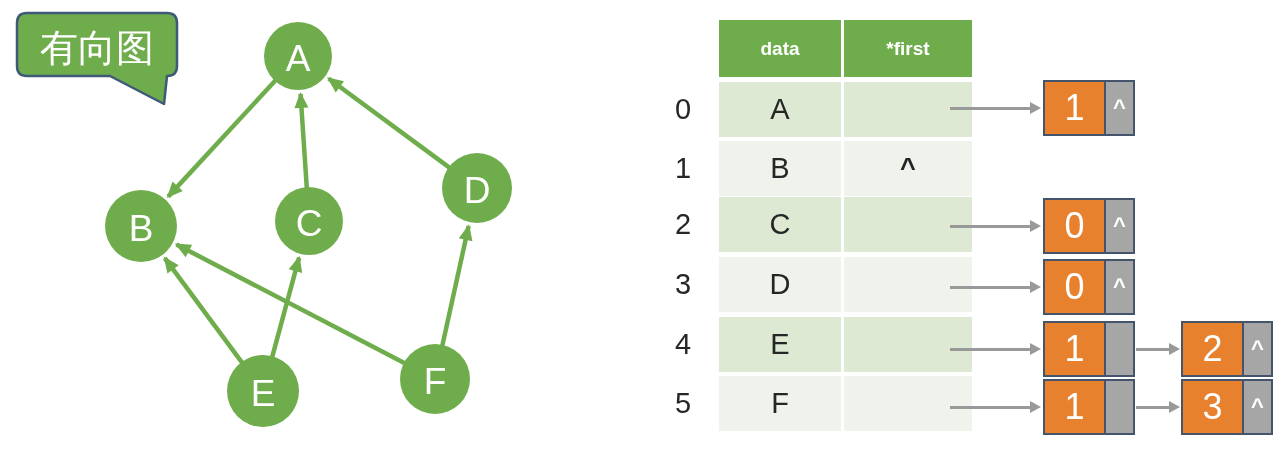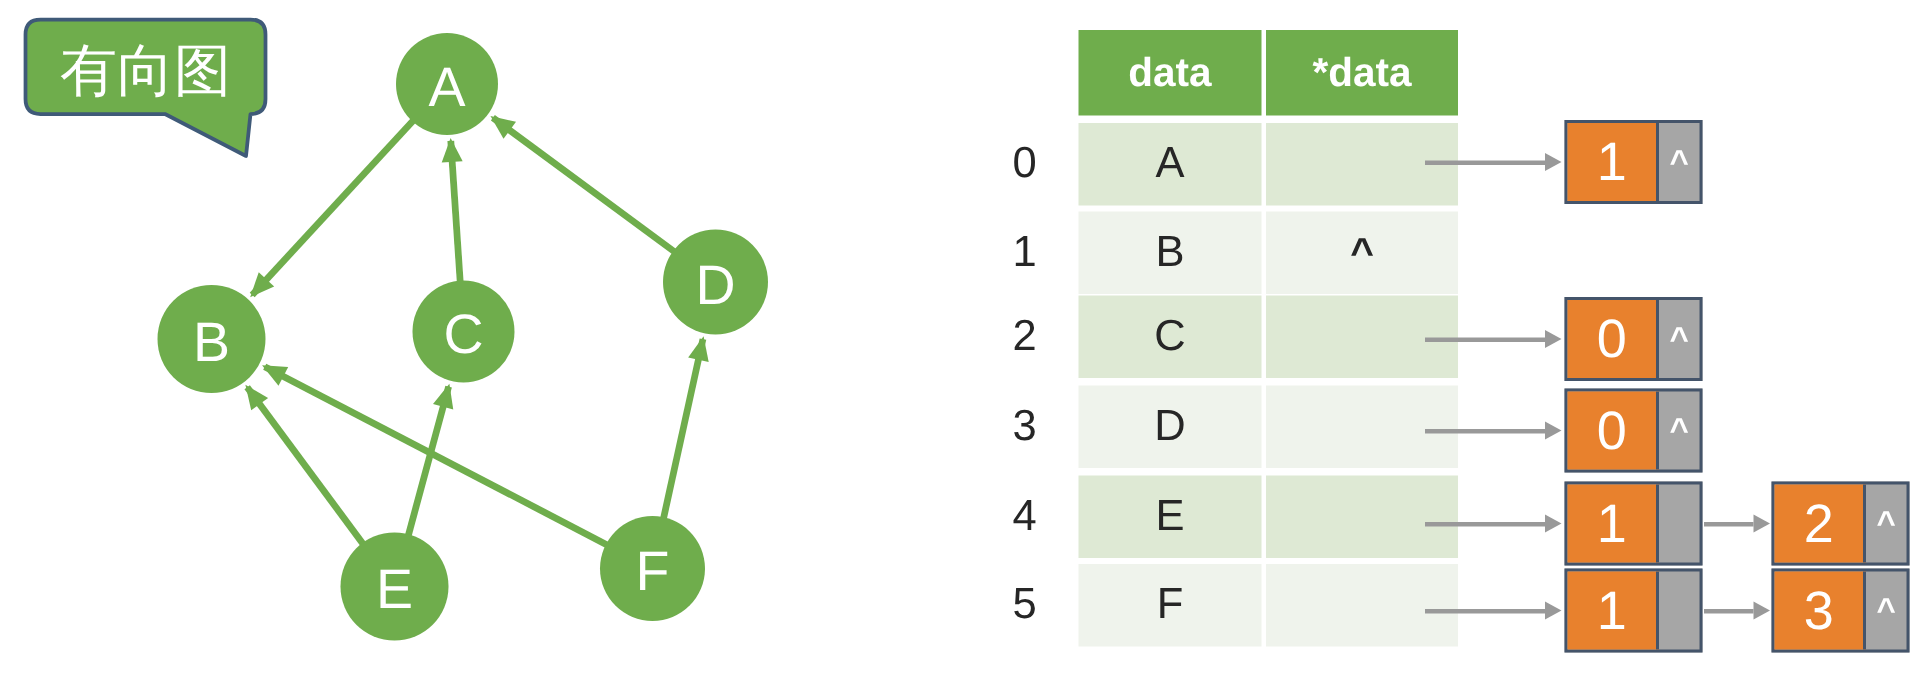--- a/index.html
+++ b/index.html
@@ -1,21 +1,21 @@
 <!DOCTYPE html>
 <html><head>
 <meta charset="utf-8">
 <style>
   html,body{margin:0;padding:0;background:#ffffff;}
   .stage{position:relative;width:1286px;height:450px;background:#ffffff;overflow:hidden;
          font-family:"Liberation Sans", sans-serif;}
   #graph{position:absolute;left:0;top:0;}
   #tablewrap{position:absolute;left:0;top:0;width:100%;height:100%;}
 
-  .hcell{position:absolute;background:#6fad4c;color:#ffffff;font-weight:bold;font-size:27px;
+  .hcell{position:absolute;background:#6fad4c;color:#ffffff;font-weight:bold;font-size:19px;
          display:flex;align-items:center;justify-content:center;}
   .cell{position:absolute;color:#262626;font-size:29px;
         display:flex;align-items:center;justify-content:center;}
   .fcell{font-size:27px;font-weight:bold;}
   .idx{position:absolute;color:#262626;font-size:29px;
        display:flex;align-items:center;justify-content:center;}
   .harrow{position:absolute;height:3px;background:#999999;}
   .harrow::after{content:'';position:absolute;left:100%;top:50%;transform:translateY(-50%);
        border-top:6px solid transparent;border-bottom:6px solid transparent;border-left:11px solid #999999;}
   .lnode{position:absolute;display:flex;box-sizing:border-box;border:2px solid #44546a;background:#a6a6a6;}
@@ -65,21 +65,21 @@
         <circle cx="435" cy="379" r="35" fill="#6fad4c"></circle>
         <text x="435" y="381" text-anchor="middle" dominant-baseline="central" fill="#fff" font-size="37">F</text>
       </g>
       <g>
         <path d="M27,13 L167,13 Q177,13 177,23 L177,66 Q177,76 167,76 L164,104 L110,76 L27,76 Q17,76 17,66 L17,23 Q17,13 27,13 Z" fill="#6fad4c" stroke="#3f5a78" stroke-width="2.5" stroke-linejoin="round"></path>
         <text x="97" y="48" text-anchor="middle" dominant-baseline="central" fill="#fff" font-size="38">有向图</text>
       </g>
     </svg>
   <div id="tablewrap">
       <div class="hcell" style="left: 719px; top: 20px; width: 122px; height: 57px;">data</div>
-      <div class="hcell" style="left: 844px; top: 20px; width: 128px; height: 57px;">*data</div>
+      <div class="hcell" style="left: 844px; top: 20px; width: 128px; height: 57px;">*first</div>
       <div class="idx" style="left: 662px; top: 82px; width: 42px; height: 55px;">0</div>
       <div class="cell" style="left: 719px; top: 82px; width: 122px; height: 55px; background: rgb(222, 233, 212);">A</div>
       <div class="cell fcell" style="left: 844px; top: 82px; width: 128px; height: 55px; background: rgb(222, 233, 212);"></div>
       <div class="harrow" style="left: 950px; top: 106.5px; width: 80px;"></div>
       <div class="lnode" style="left: 1043px; top: 80px; width: 92px; height: 56px;">
         <div class="val">1</div>
         <div class="nxt">^</div>
       </div>
       <div class="idx" style="left: 662px; top: 141px; width: 42px; height: 55px;">1</div>
       <div class="cell" style="left: 719px; top: 141px; width: 122px; height: 55px; background: rgb(239, 243, 236);">B</div>

